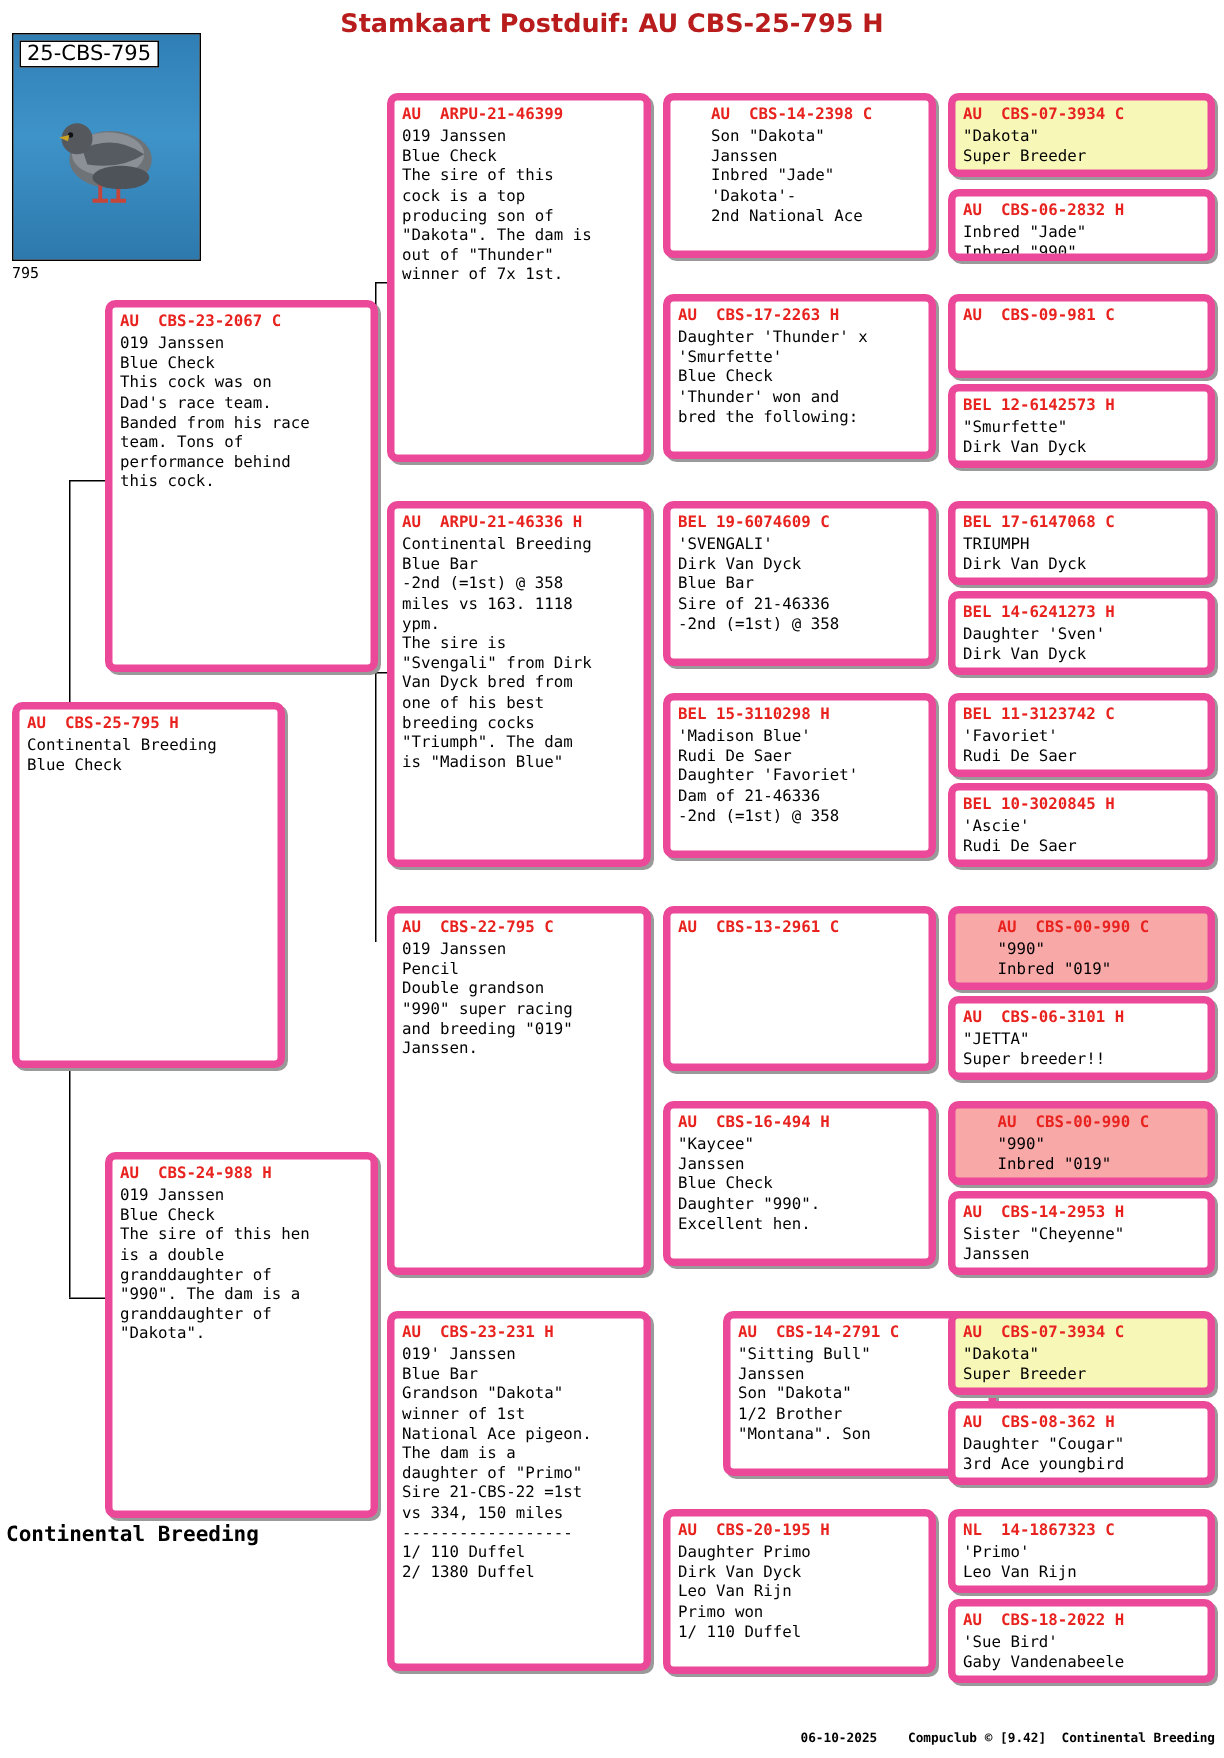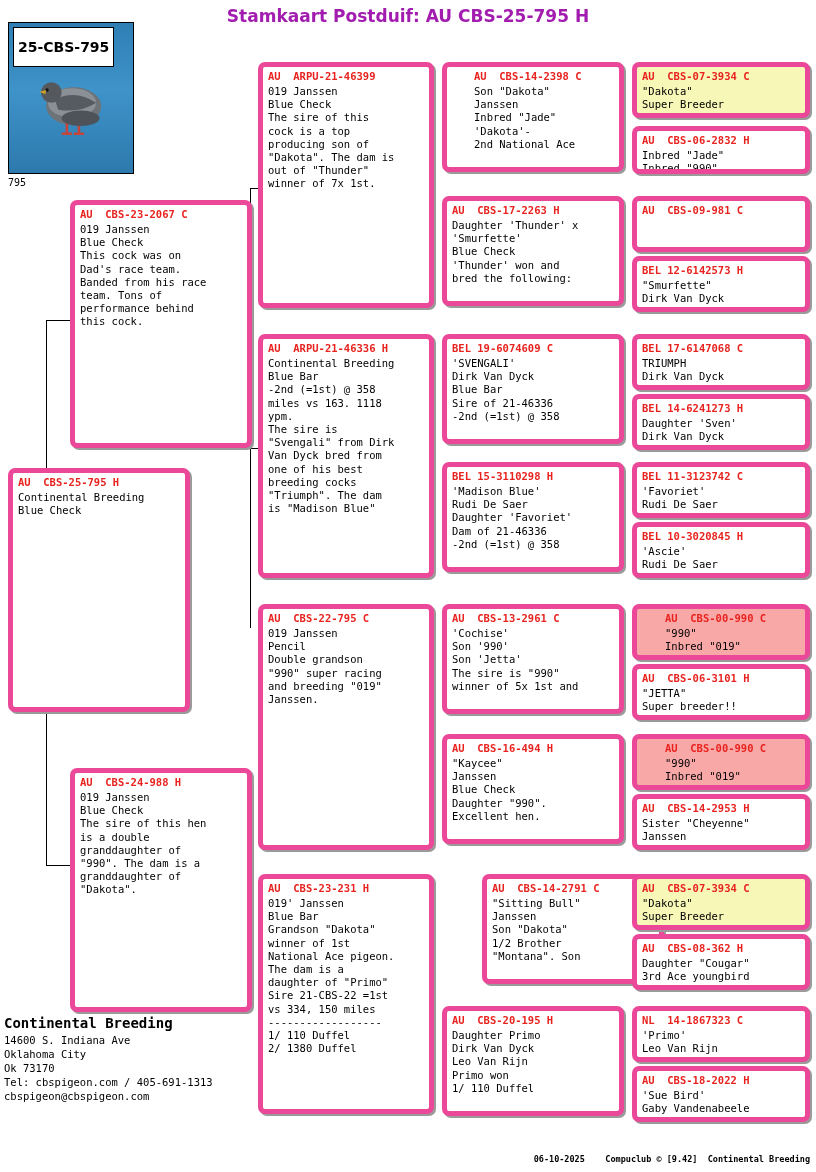--- a/index.html
+++ b/index.html
@@ -10,39 +10,39 @@
     position:relative;
     overflow:hidden;
   }
   .title{
     position:absolute;
     top:6px;left:0;width:816px;
     text-align:center;
     font-family:"DejaVu Sans", sans-serif;
     font-size:17px;
     font-weight:bold;
-    color:#a21caf;
+    color:#b91c1c;
   }
   
   .photo-wrap{position:absolute;left:8px;top:22px;width:126px;}
   .photo{
     width:124px;height:150px;
     border:1px solid #000;
     background:linear-gradient(#2f7fb5 0%,#3e93c9 45%,#2d79ad 100%);
     position:relative;
     overflow:hidden;
   }
   .band-label{
     position:absolute;left:4px;top:4px;
     background:#ffffff;
     border:1px solid #000;
     font-family:"DejaVu Sans", sans-serif;
-    font-weight:bold;
+    font-weight:normal;
     font-size:14px;
-    padding:11px 4px;
+    padding:0 4px;
     z-index:3;
   }
   .bird{
     position:absolute;left:20px;top:42px;width:86px;height:86px;z-index:2;
   }
   .photo-caption{
     font-family:"DejaVu Sans Mono", monospace;
     font-size:10px;
     margin-top:3px;
     color:#000;
@@ -244,25 +244,20 @@
 <div class="box" style="left:442px;top:462px;width:182px;height:110px;">
   <div class="ring">BEL 15-3110298 H</div>
   <div class="body">'Madison Blue'
 Rudi De Saer
 Daughter 'Favoriet'
 Dam of 21-46336
 -2nd (=1st) @ 358</div>
 </div>
 <div class="box" style="left:442px;top:604px;width:182px;height:110px;">
   <div class="ring">AU  CBS-13-2961 C</div>
-  <div class="body">'Cochise'
-Son '990'
-Son 'Jetta'
-The sire is "990"
-winner of 5x 1st and</div>
 </div>
 <div class="box" style="left:442px;top:734px;width:182px;height:110px;">
   <div class="ring">AU  CBS-16-494 H</div>
   <div class="body">"Kaycee"
 Janssen
 Blue Check
 Daughter "990".
 Excellent hen.</div>
 </div>
 <div class="box" style="left:442px;top:874px;width:182px;height:110px;margin-left:40px;">
@@ -356,19 +351,14 @@
 Leo Van Rijn</div>
 </div>
 <div class="box" style="left:632px;top:1066px;width:178px;height:56px;">
   <div class="ring">AU  CBS-18-2022 H</div>
   <div class="body">'Sue Bird'
 Gaby Vandenabeele</div>
 </div>
 
 <div class="footer">
   <span class="fname">Continental Breeding</span>
-  <span style="white-space:pre;">14600 S. Indiana Ave
-Oklahoma City
-Ok 73170
-Tel: cbspigeon.com / 405-691-1313
-cbspigeon@cbspigeon.com</span>
 </div>
 <div class="footer-right">06-10-2025    Compuclub © [9.42]  Continental Breeding</div>
 
 </body></html>

